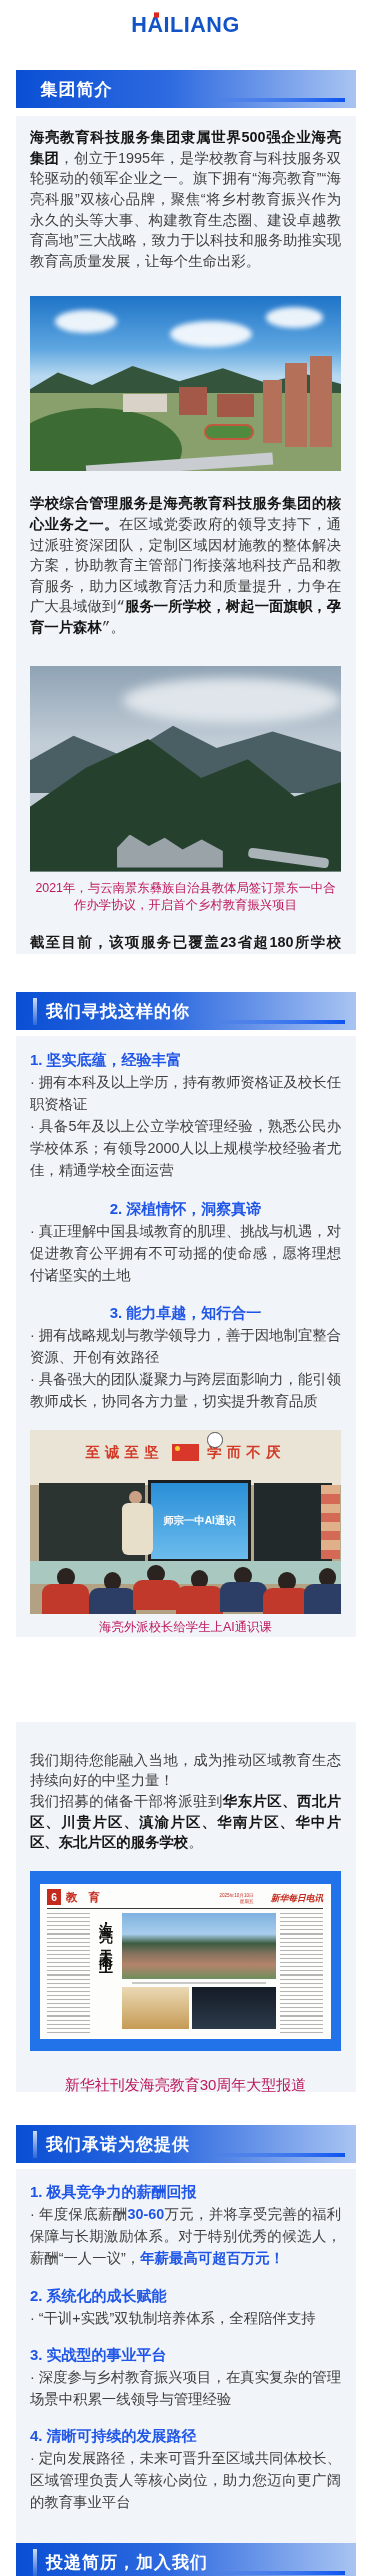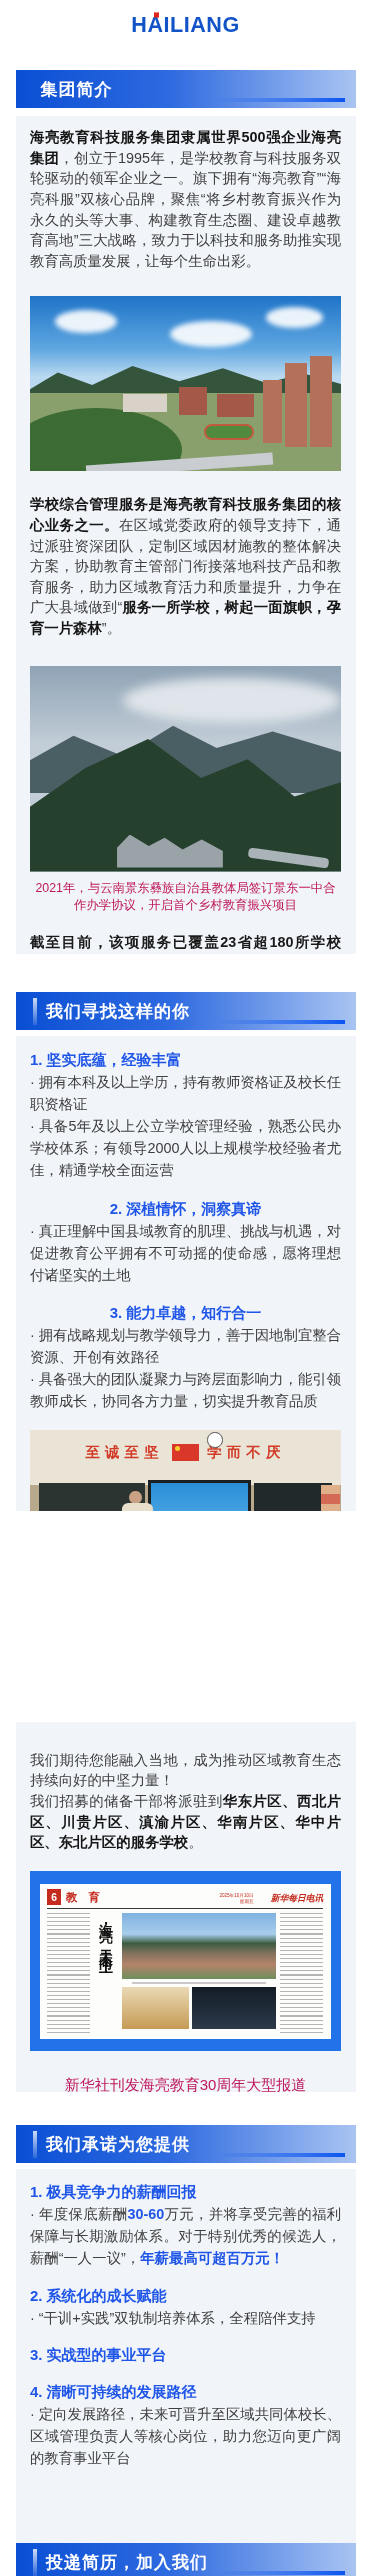--- a/index.html
+++ b/index.html
@@ -27,34 +27,34 @@
 
   
   .card { position:absolute; left:15.5px; width:340px; background:#f1f5f9; padding:0 14.4px; overflow:hidden; }
   .body-text { font-size:14.4px; line-height:20.6px; color:#3e3e3e; text-align:justify; }
   .body-text b { color:#151515; }
   .photo { width:100%; position:relative; overflow:hidden; }
   .caption { font-size:12.4px; line-height:17.5px; color:#be185d; text-align:center; }
 
   .card-1 { top:116px; height:838px; padding-top:11.3px; }
   .card-1 .photo-campus { margin-top:25px; height:175px; }
-  .card-1 .p2 { margin-top:23px; }
+  .card-1 .p2 { margin-top:23px;font-family:Liberation Mono, monospace; }
   .card-1 .photo-mountain { margin-top:27px; height:206px; }
   .card-1 .caption { margin-top:8.2px; }
   .card-1 .p3 { margin-top:16.5px; line-height:22px; font-weight:bold; color:#1a1a1a; }
 
   
   .item-head { font-size:15px; font-weight:bold; color:#2056e8; line-height:23px; }
   .bullet { font-size:14.4px; line-height:22px; color:#3e3e3e; text-align:justify; }
   .bullet::before { content:"· "; }
   .mt { margin-top:15.5px;text-align:center; }
   .blue-inline { color:#2056e8; font-weight:600; }
   .blue-strong { color:#2056e8; font-weight:bold; }
 
-  .card-2 { top:1036px; height:475px; padding-top:12.4px; }
+  .card-2 { top:1036px; height:601px; padding-top:12.4px; }
   .card-2 .photo-classroom { margin-top:17.5px; height:184px; }
   .card-2 .caption { margin-top:5.2px; font-size:12.4px; line-height:16.5px; }
 
   .card-3 { top:1722px; height:370px; padding-top:9.3px; }
   .card-3 .p2 { margin-top:18.5px; }
   .card-3 .np-frame { margin-top:18.5px; }
   .card-3 .caption1 { margin-top:25px; font-size:15px; line-height:17.5px; }
   .card-3 .caption2 { margin-top:6.2px; font-size:13px; line-height:17.5px; }
 
   .card-4 { top:2169px; height:396px; padding-top:11.3px; }
@@ -295,20 +295,21 @@
   </div>
 
   <div class="card card-4">
     <p class="item-head">1. 极具竞争力的薪酬回报</p>
     <p class="bullet"><span>年度保底薪酬</span><span class="blue-inline">30-60</span><span>万元，并将享受完善的福利保障与长期激励体系。对于特别优秀的候选人，薪酬“一人一议”，</span><span class="blue-strong">年薪最高可超百万元！</span></p>
 
     <p class="item-head mt28">2. 系统化的成长赋能</p>
     <p class="bullet">“干训+实践”双轨制培养体系，全程陪伴支持</p>
 
     <p class="item-head mt28">3. 实战型的事业平台</p>
+    <p class="bullet">深度参与乡村教育振兴项目，在真实复杂的管理场景中积累一线领导与管理经验</p>
 
     <p class="item-head mt28">4. 清晰可持续的发展路径</p>
     <p class="bullet">定向发展路径，未来可晋升至区域共同体校长、区域管理负责人等核心岗位，助力您迈向更广阔的教育事业平台</p>
   </div>
 
   <div class="banner" style="top:2543px;">
     <div class="accent"></div>
     <div class="title">投递简历，加入我们</div>
     <div class="underbar"></div>
   </div>

